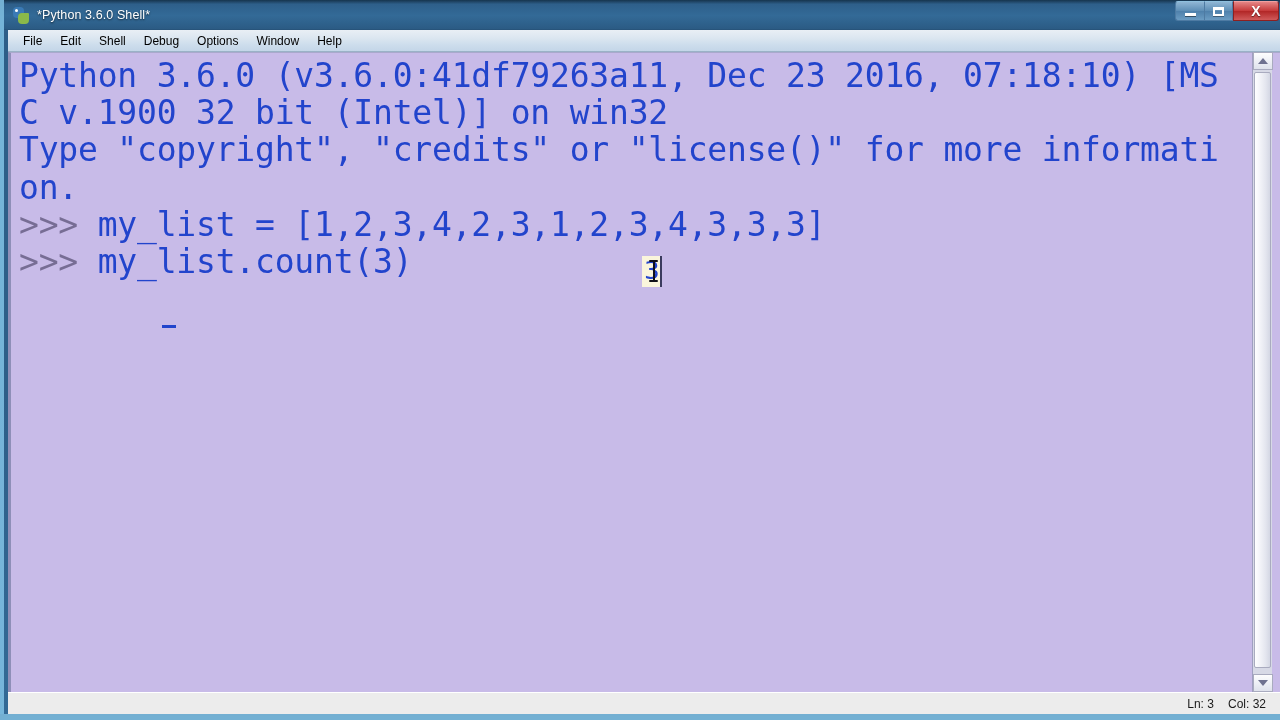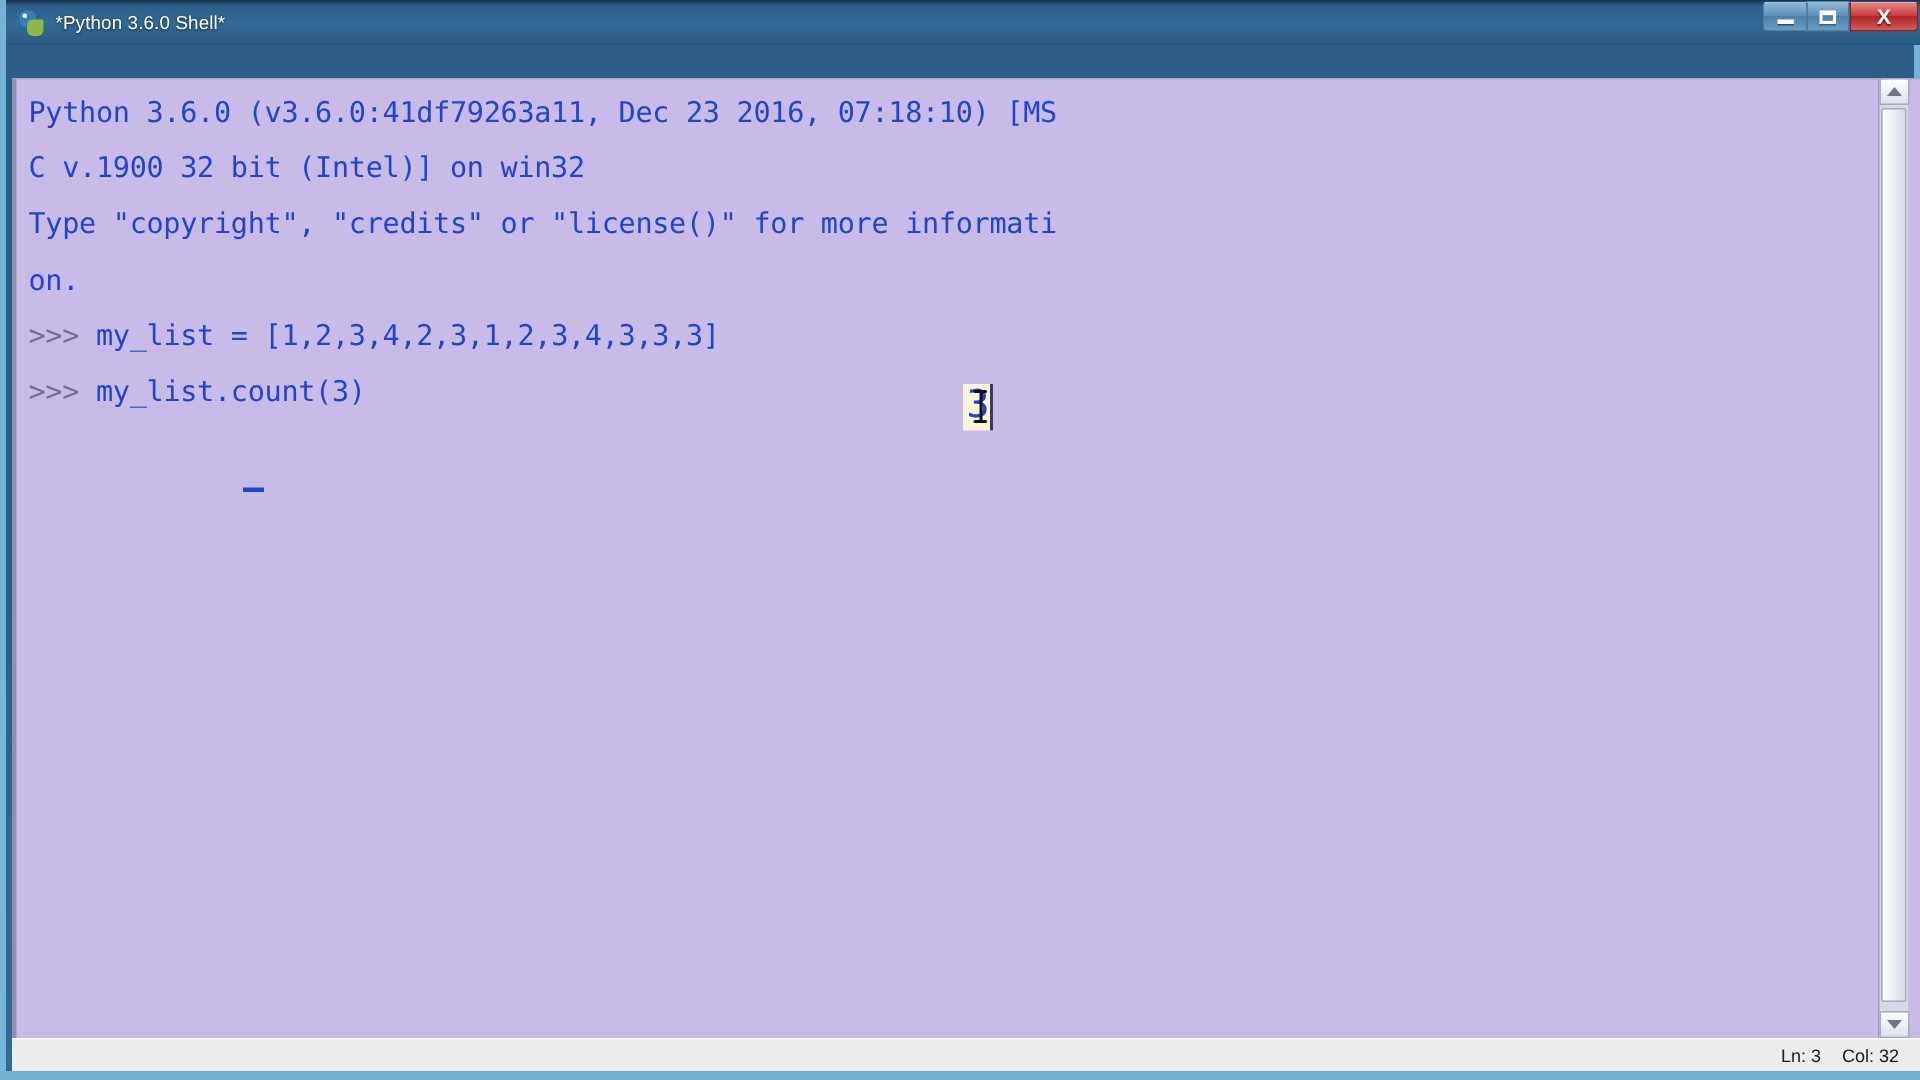--- a/index.html
+++ b/index.html
@@ -107,21 +107,21 @@
     width: 1272px; height: 640px;
     background: #c8bbe8;
     border-left: 3px solid #8f8fb8;
     border-top: 1px solid #a9a9cc;
   }
   #shell-text {
     position: absolute; left: 0; top: 0;
     width: 1248px; height: 640px;
     padding: 4px 0 0 8px;
     font-family: "DejaVu Sans Mono", "Liberation Mono", monospace;
-    font-size: 19px;
+    font-size: 33px;
     line-height: 37.2px;
     color: #2244cc;
     white-space: pre;
     letter-spacing: -0.2px;
     overflow: hidden;
   }
   .prompt { color: #776d94; }
   .code   { color: #2244cc; }
 
   
@@ -223,20 +223,29 @@
       </div>
       <div class="cap-btn max">
         <div class="glyph-max"></div>
       </div>
       <div class="cap-btn close">
         <span class="glyph-close">X</span>
       </div>
     </div>
   </div>
 
+  <div id="menu-bar">
+    <span class="menu-item">File</span>
+    <span class="menu-item">Edit</span>
+    <span class="menu-item">Shell</span>
+    <span class="menu-item">Debug</span>
+    <span class="menu-item">Options</span>
+    <span class="menu-item">Window</span>
+    <span class="menu-item">Help</span>
+  </div>
 
   <div id="shell-wrap">
     <div id="shell-text"><span class="code">Python 3.6.0 (v3.6.0:41df79263a11, Dec 23 2016, 07:18:10) [MS</span>
 <span class="code">C v.1900 32 bit (Intel)] on win32</span>
 <span class="code">Type "copyright", "credits" or "license()" for more informati</span>
 <span class="code">on.</span>
 <span class="prompt">&gt;&gt;&gt; </span><span class="code">my_list = [1,2,3,4,2,3,1,2,3,4,3,3,3]</span>
 <span class="prompt">&gt;&gt;&gt; </span><span class="code">my_list.count(3)</span></div>
 
     <div id="hover-char-box">

